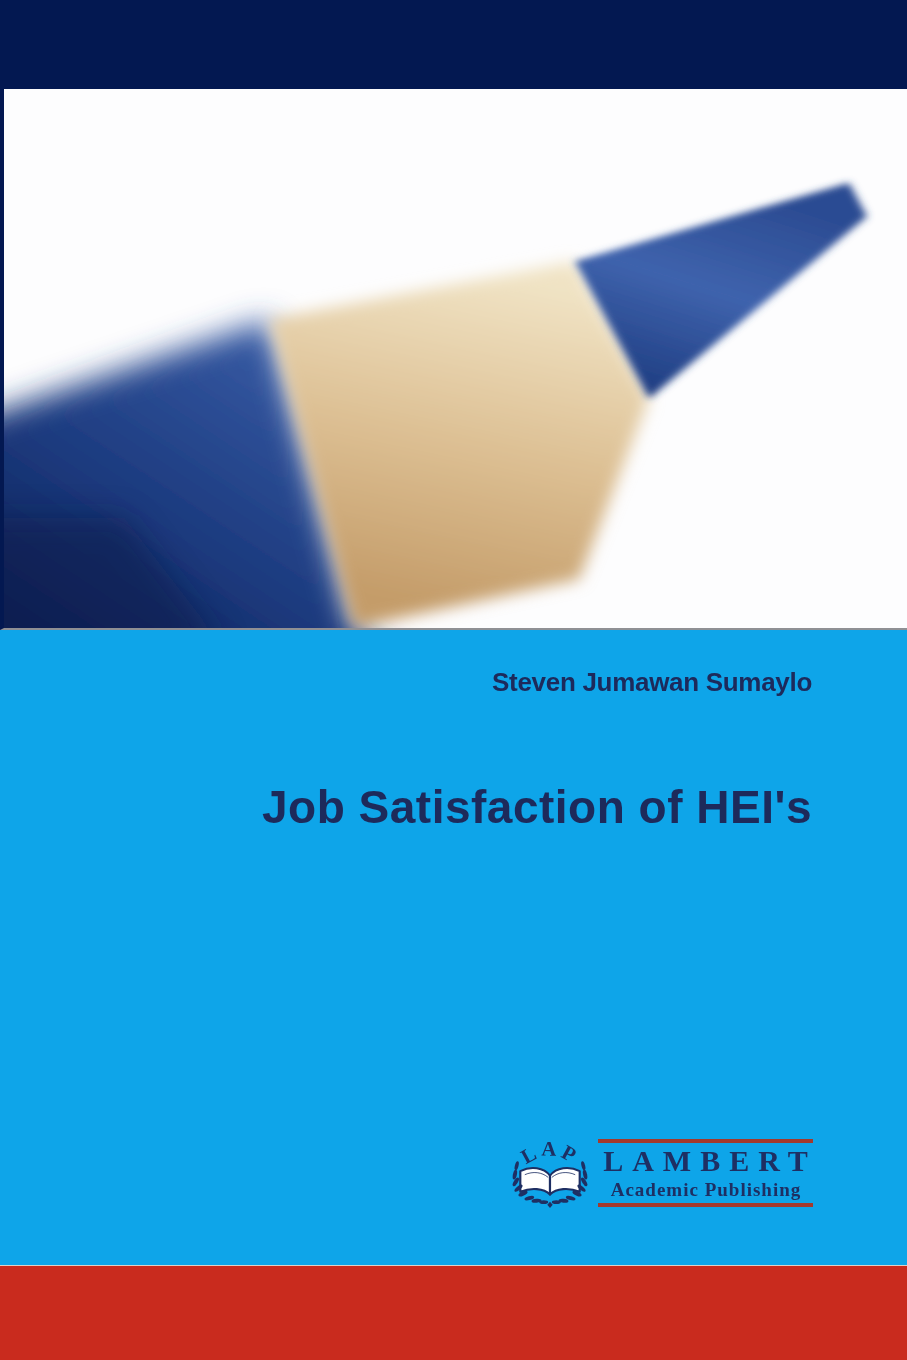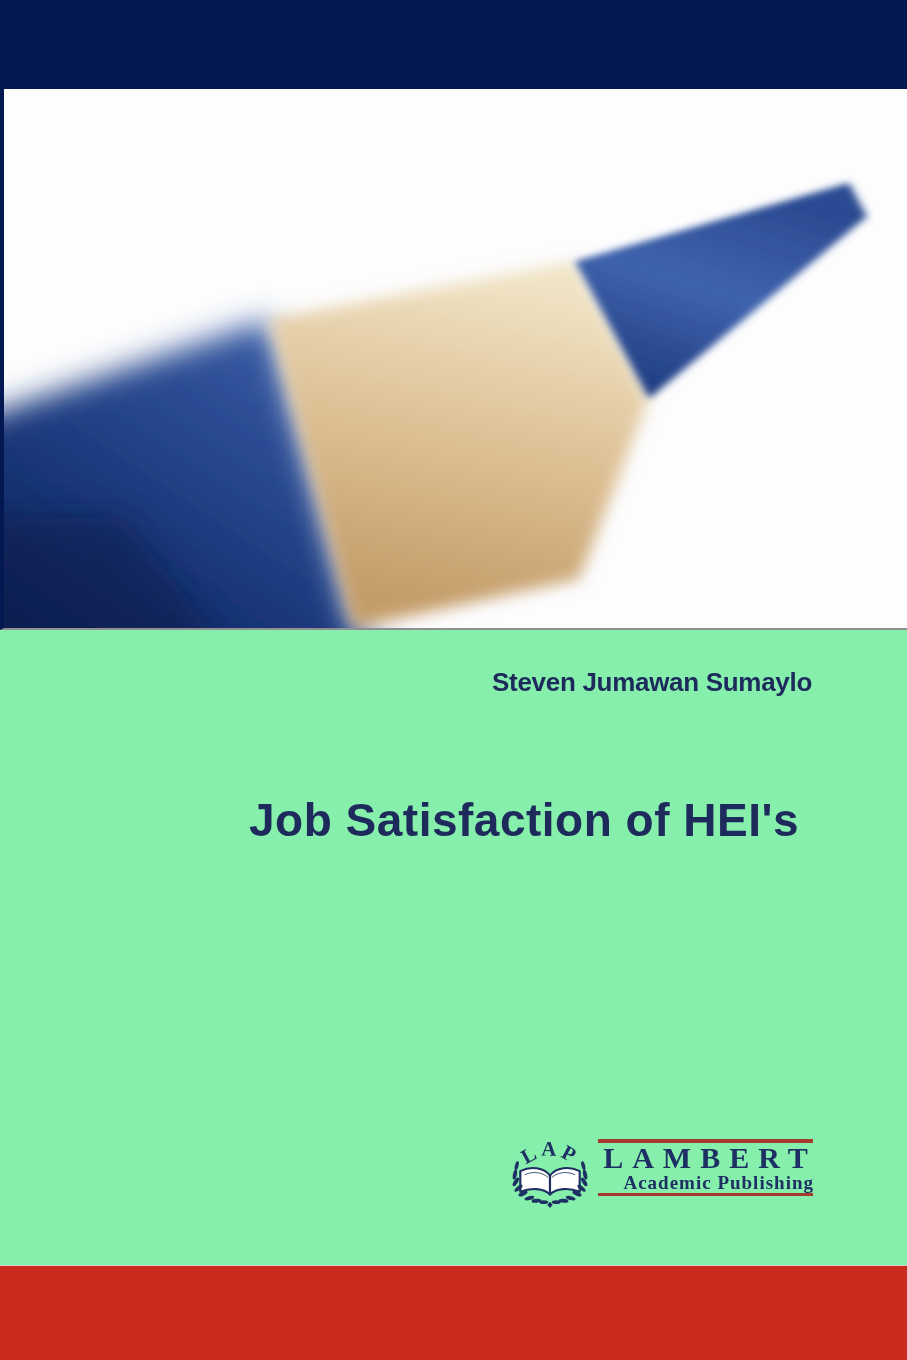--- a/index.html
+++ b/index.html
@@ -6,71 +6,71 @@
     --top-band-navy:#031851;
     --bottom-band-red:#c92b1e;
     --text-navy:#1d2a5b;
     --logo-navy:#1e2f63;
     --logo-red:#a43a2d;
     --photo-line-gray:#8f9094;
   }
   html,body{margin:0;padding:0;background:#e8e8e8;}
   .cover{
     position:relative;width:907px;height:1360px;margin:0 auto;
-    background:#86efac;overflow:hidden;
+    background:#0ea5e9;overflow:hidden;
     font-family:"Liberation Sans",sans-serif;
   }
   .band-top{
     position:absolute;left:0;top:0;width:907px;height:89px;
     background:var(--top-band-navy,#031851);
   }
   .photo{
     position:absolute;left:0;top:89px;width:907px;height:541px;
     background:#fdfdfe;
     border-left:4px solid var(--top-band-navy,#031851);
     border-bottom:2px solid var(--photo-line-gray,#8f9094);
     box-sizing:border-box;overflow:hidden;
   }
   .photo svg{display:block;width:100%;height:100%;}
   .author{
     position:absolute;top:667px;right:95px;
     font-size:26px;font-weight:bold;letter-spacing:-0.3px;
     color:var(--text-navy,#1d2a5b);white-space:nowrap;
   }
   .title{
-    position:absolute;top:779px;right:95px;margin:13px;
+    position:absolute;top:779px;right:95px;margin:0;
     text-align:center;
     font-size:46px;line-height:57px;font-weight:bold;letter-spacing:0.5px;
     color:var(--text-navy,#1d2a5b);white-space:nowrap;
   }
   .subtitle{
     position:absolute;top:893px;right:95px;
     text-align:right;
     font-size:27px;line-height:38px;font-weight:normal;
     color:var(--text-navy,#1d2a5b);white-space:nowrap;
   }
   .logo{
     position:absolute;top:1136px;right:94px;
     display:flex;align-items:flex-start;gap:7px;
   }
   .emblem{width:82px;height:72px;flex:0 0 auto;}
   .logo-text{
-    width:215px;height:57px;margin-top:3px;
+    width:215px;height:68px;margin-top:3px;
     display:flex;flex-direction:column;justify-content:space-between;
   }
   .rule{height:4px;background:var(--logo-red,#a43a2d);}
   .logo-name{
     font-family:"Liberation Serif",serif;font-weight:bold;
     font-size:30px;line-height:30px;letter-spacing:9px;margin-right:-9px;
     text-align:center;color:var(--logo-navy,#1e2f63);
   }
   .logo-tagline{
     font-family:"Liberation Serif",serif;font-weight:bold;
     font-size:19px;line-height:19px;letter-spacing:1px;margin-right:-1px;
-    text-align:right;color:var(--logo-navy,#1e2f63);
+    text-align:center;color:var(--logo-navy,#1e2f63);
     margin-bottom:1px;
   }
   .band-bottom{
     position:absolute;left:0;bottom:0;width:907px;height:94px;
     background:var(--bottom-band-red,#c92b1e);
     border-top:1px solid #ddd2c8;box-sizing:content-box;
   }
 </style>
 </head>
 <body>

